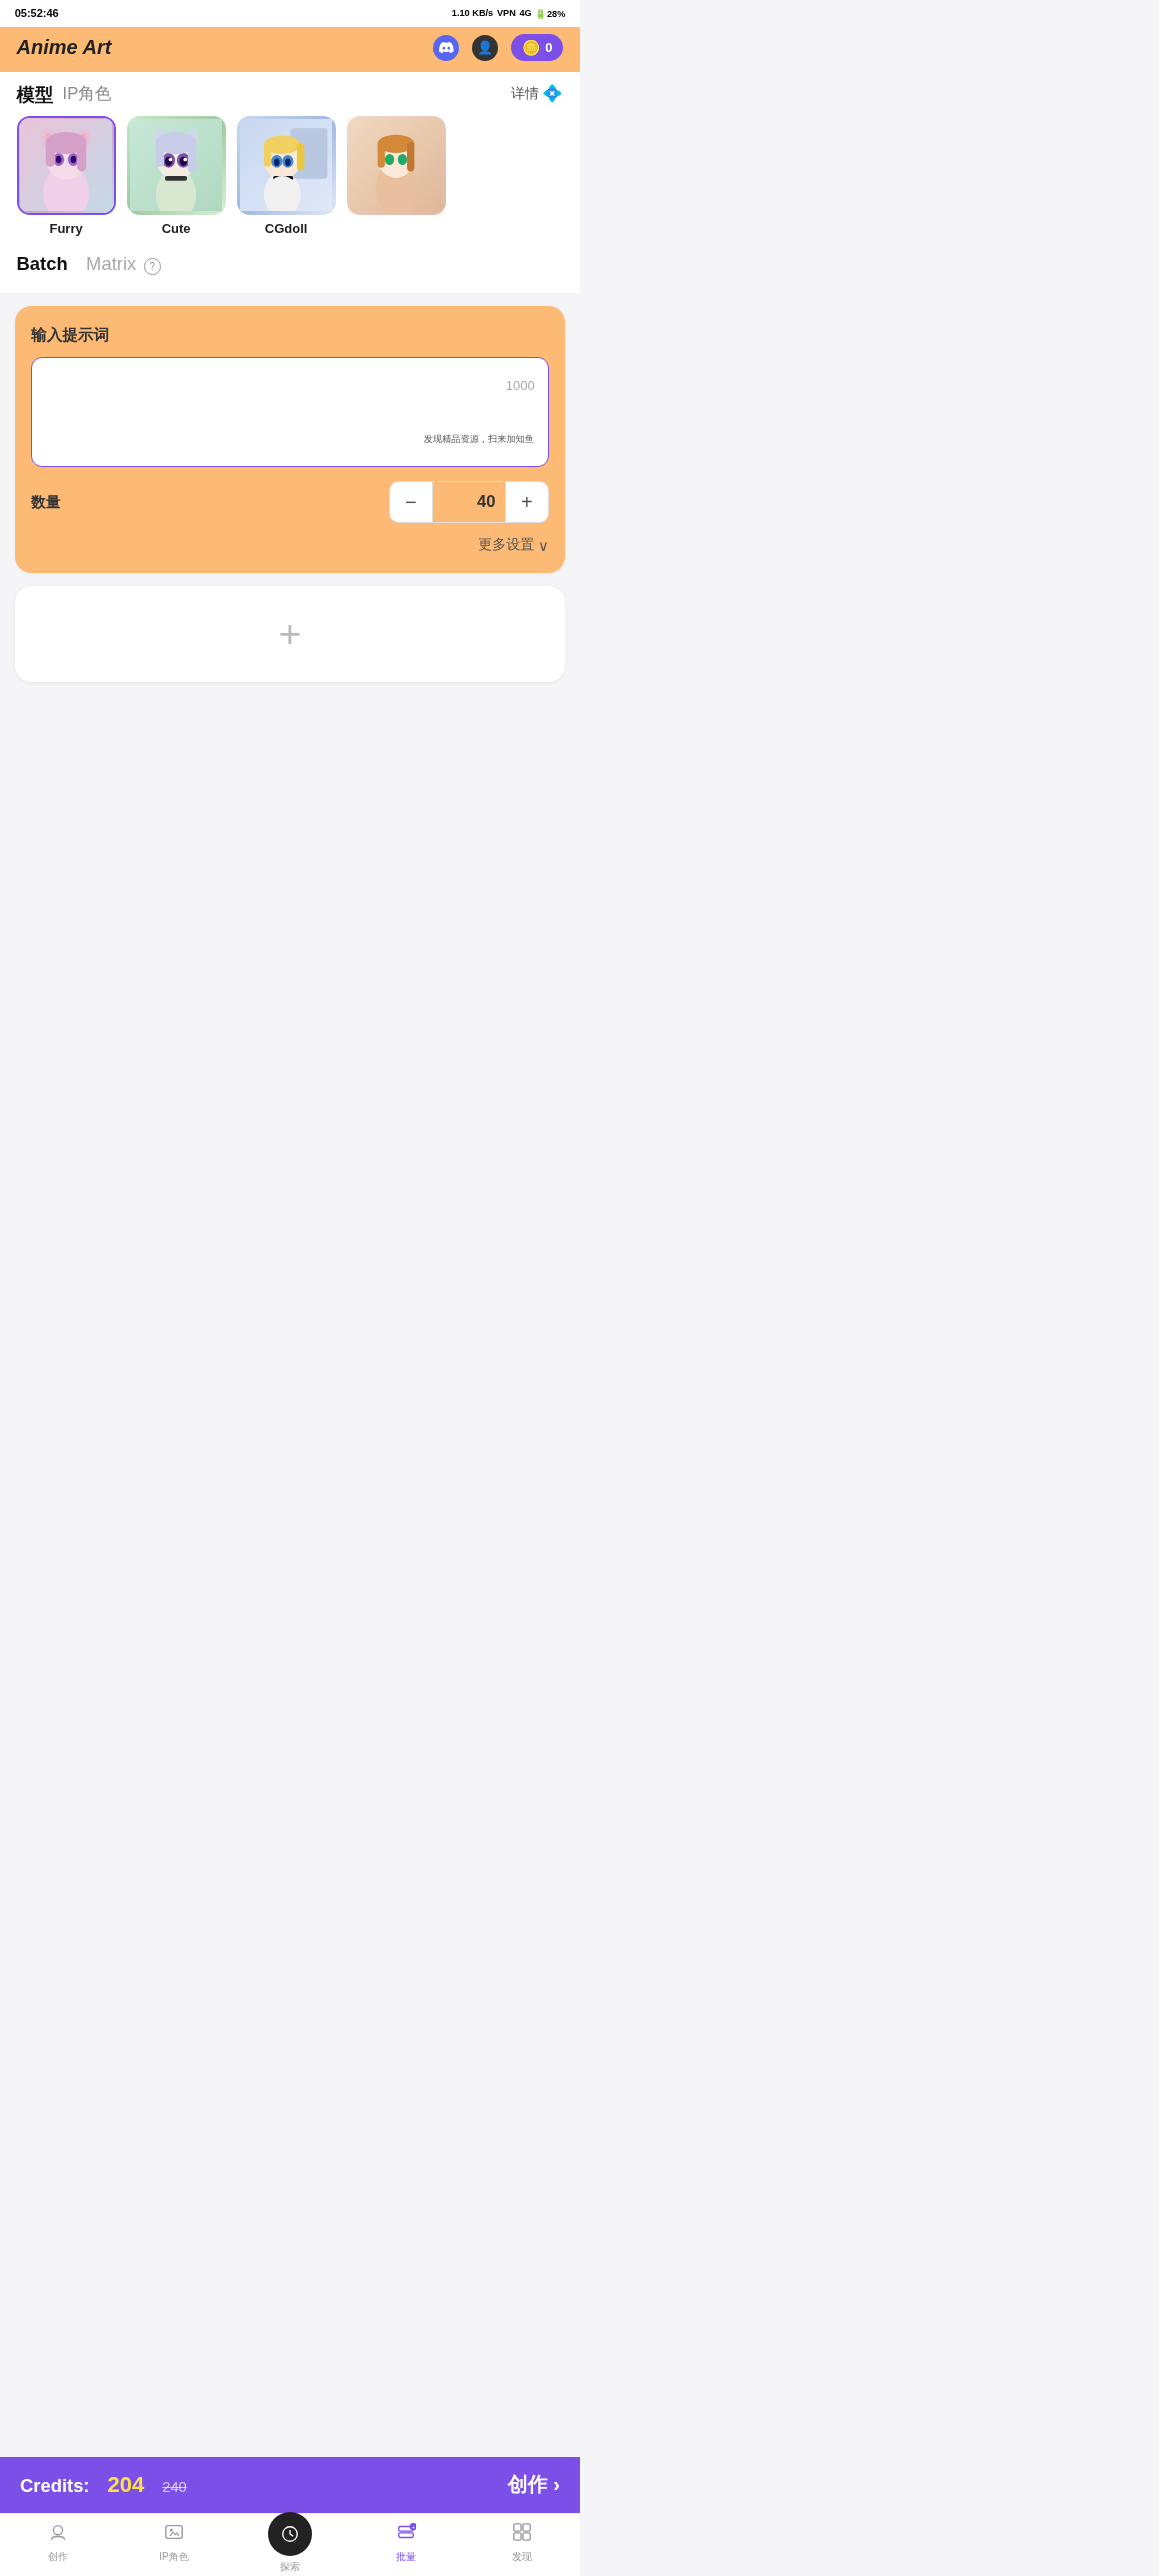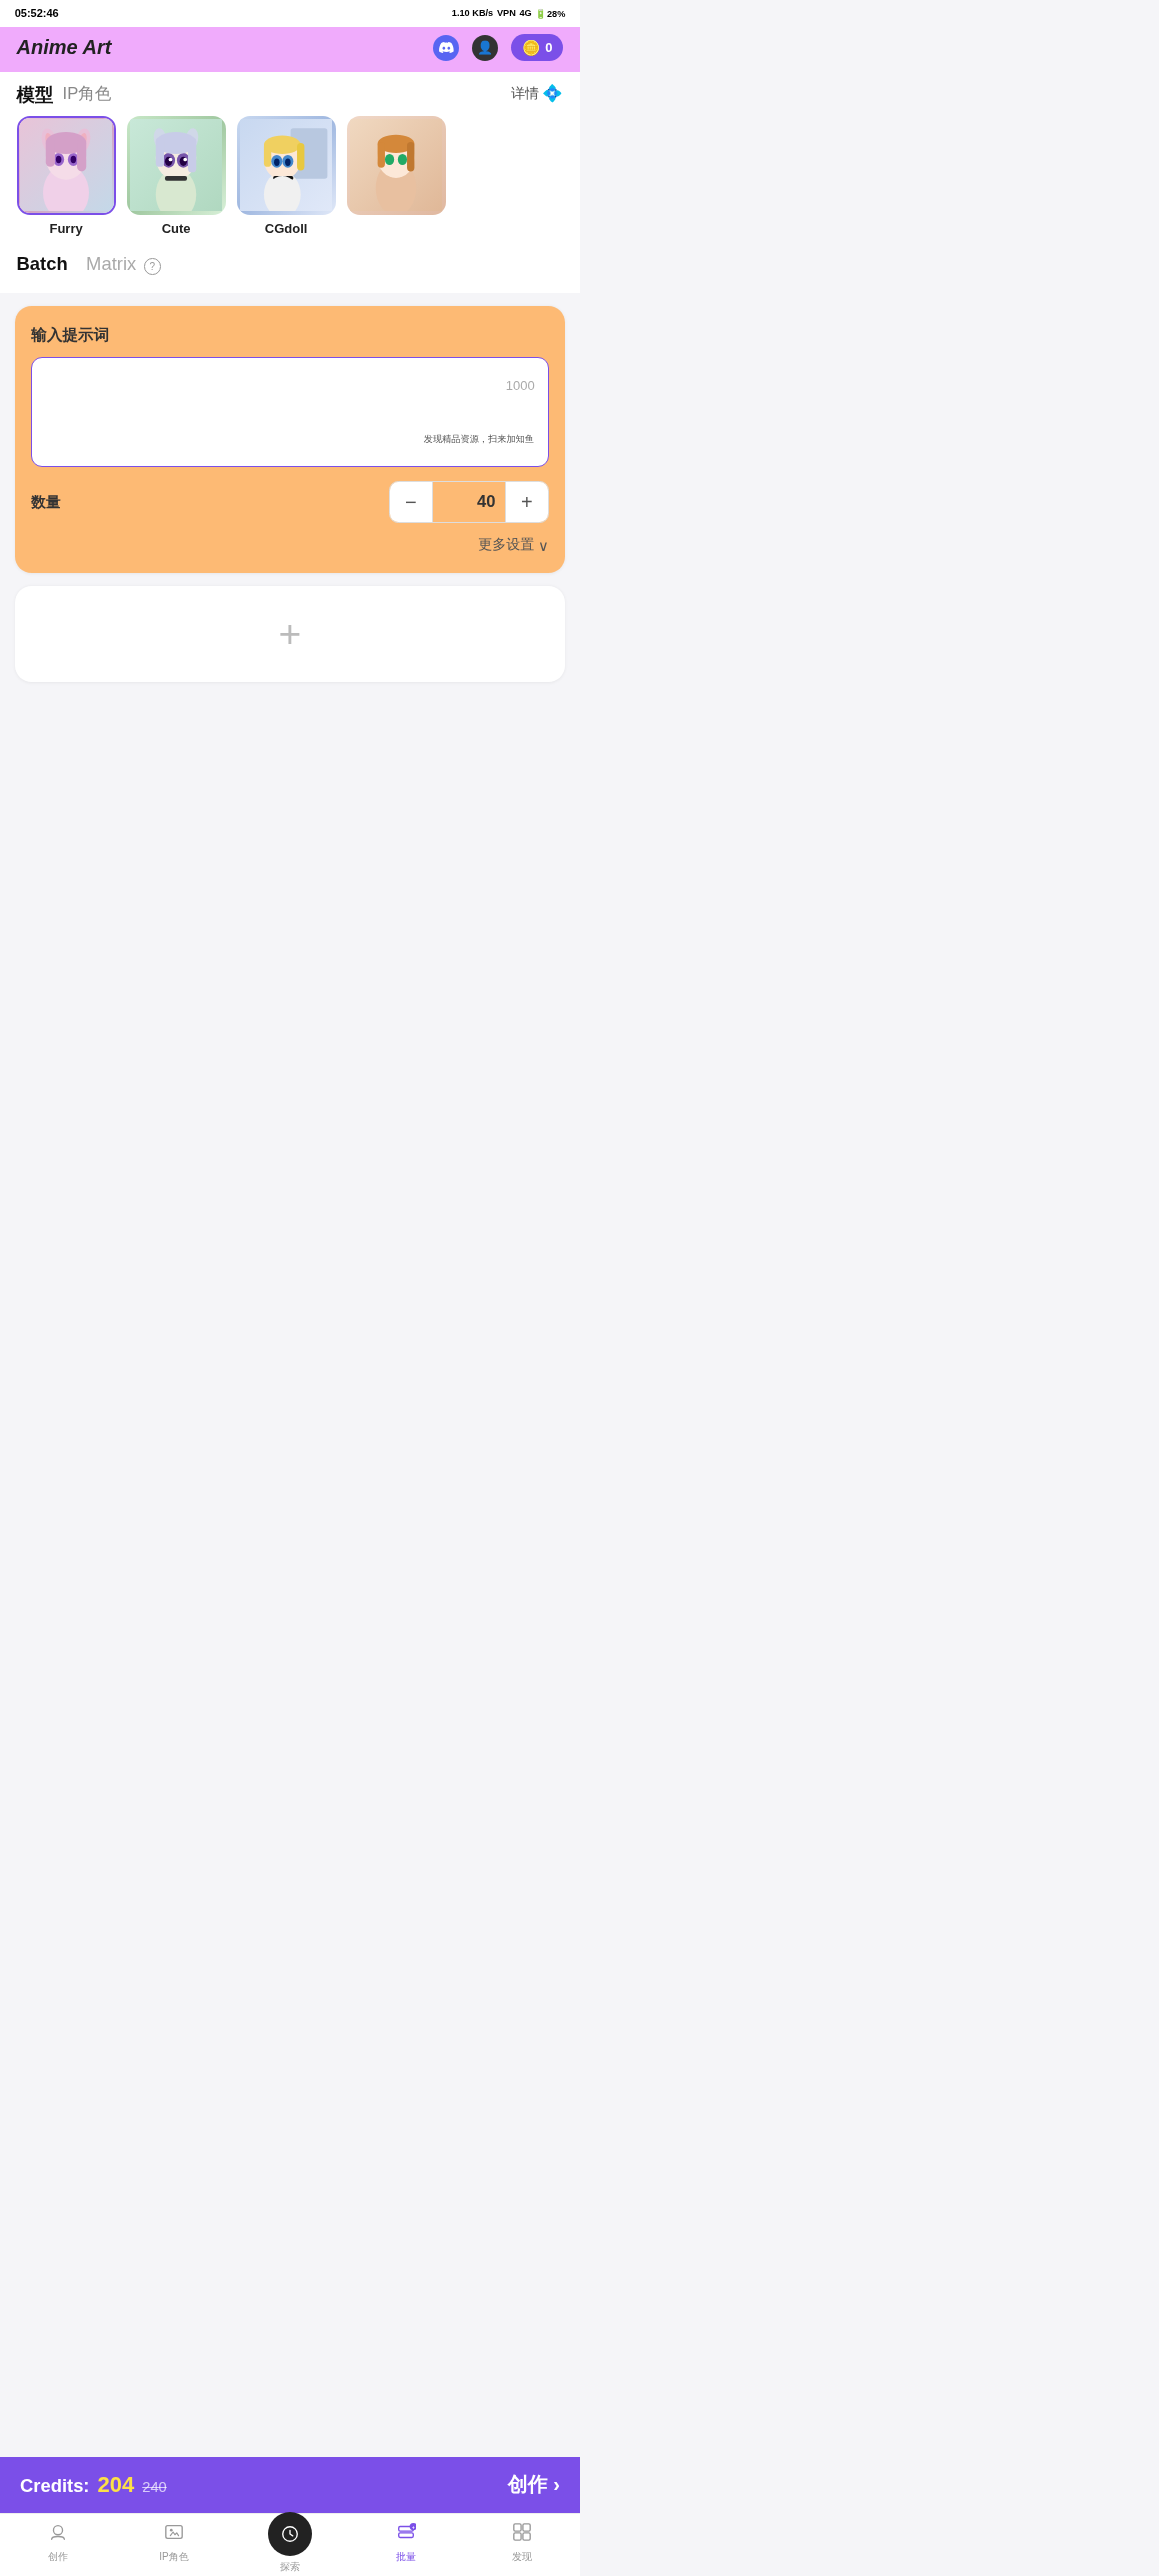--- a/index.html
+++ b/index.html
@@ -20,21 +20,21 @@
       align-items: center;
       padding: 7.4px 14.7px;
       font-size: 10px;
       font-weight: 600;
     }
     .status-time { font-size: 11px; font-weight: 700; }
     .status-right { display: flex; align-items: center; gap: 3.7px; font-size: 9.2px; }
 
     
     .header {
-      background: #f0abfc;
+      background: #fdba74;
       display: flex;
       align-items: center;
       justify-content: space-between;
       padding: 7.4px 16.6px 11px;
     }
     .app-title {
       font-size: 20px;
       font-style: italic;
       font-weight: 700;
       color: #222;
@@ -325,21 +325,21 @@
       width: 580px;
       background: #7B4FE8;
       display: flex;
       align-items: center;
       justify-content: space-between;
       padding: 14.7px 20px;
     }
     .credits-left {
       display: flex;
       align-items: baseline;
-      gap: 8px;
+      gap: 18px;
     }
     .credits-text {
       color: #fff;
       font-size: 18.4px;
       font-weight: 700;
     }
     .credits-num {
       color: #fde047;
       font-size: 22px;
       font-weight: 800;

